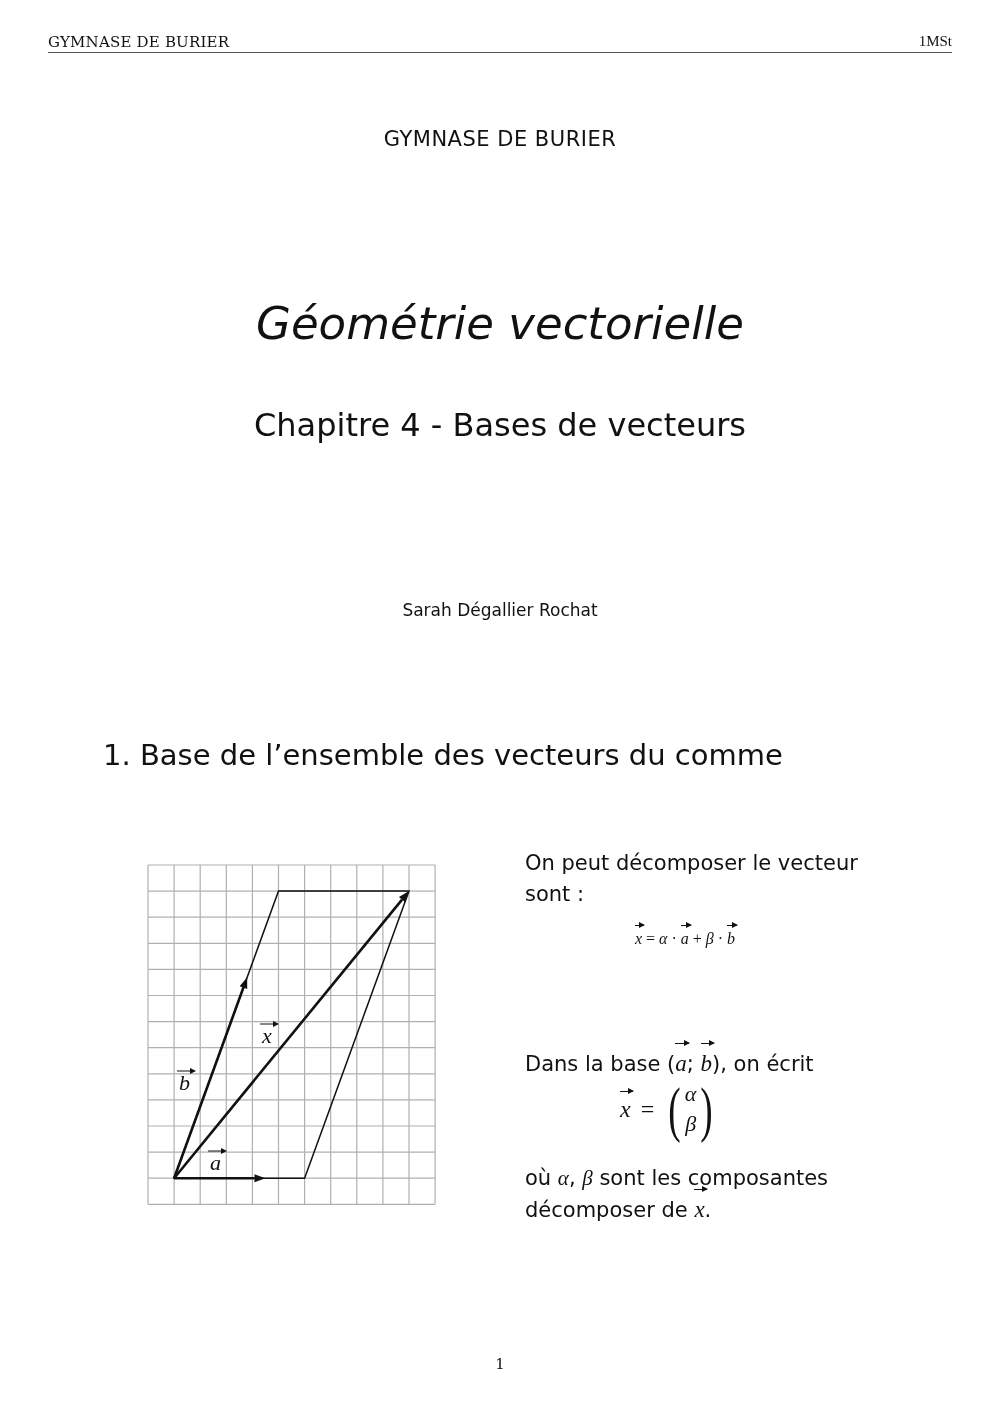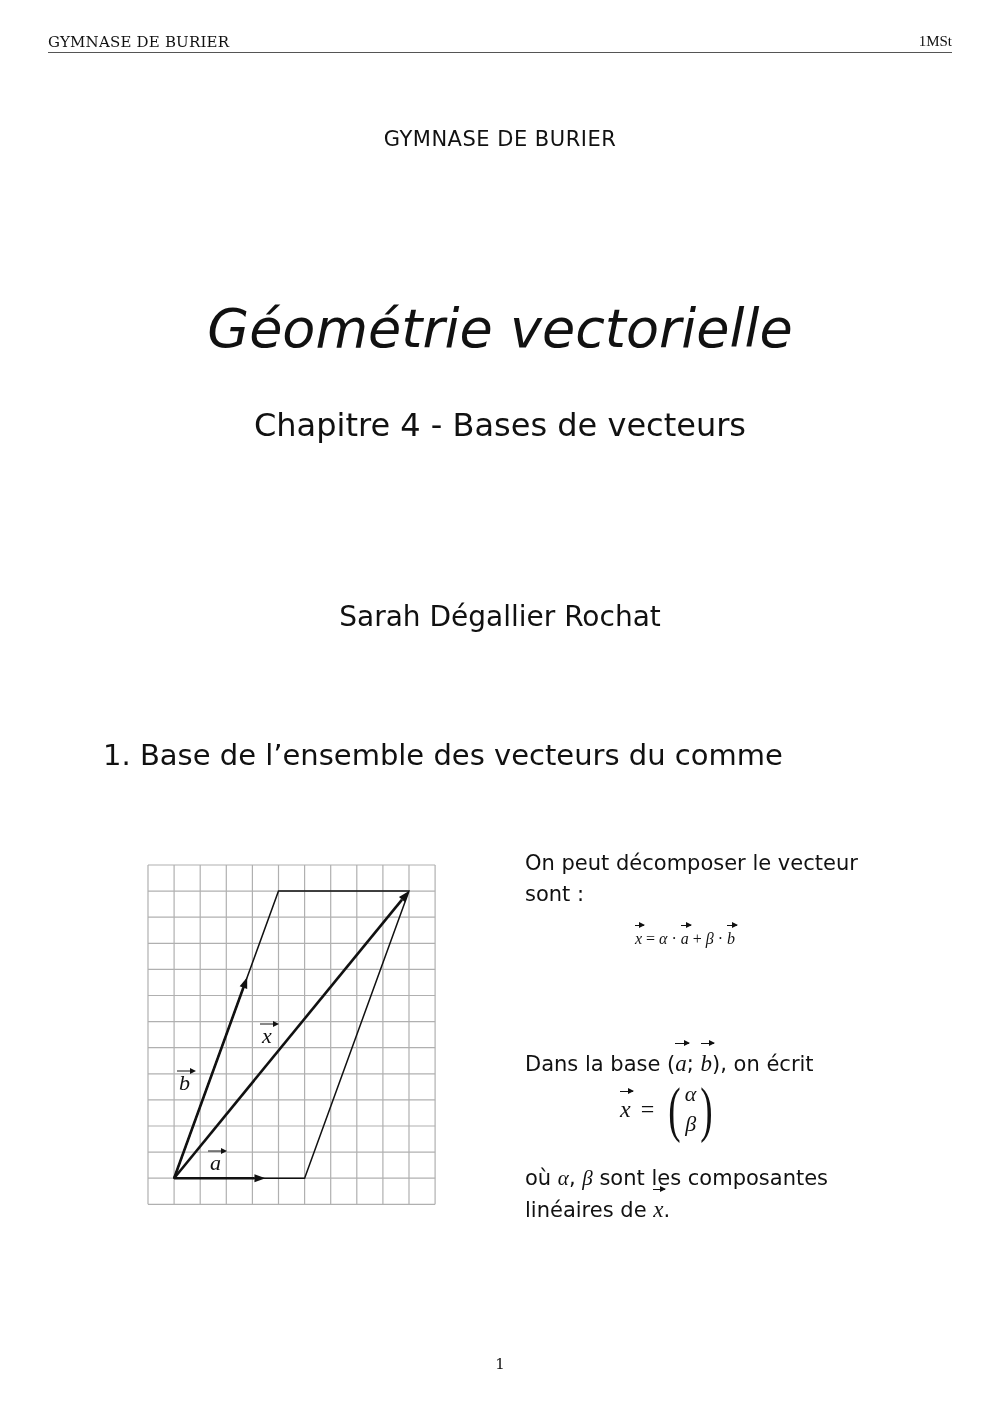--- a/index.html
+++ b/index.html
@@ -5,23 +5,23 @@
   html, body { margin: 0; padding: 0; background: #ffffff; }
   body { width: 1000px; height: 1415px; position: relative; overflow: hidden; color: #111; }
   .abs { position: absolute; }
   .serif { font-family: "DejaVu Serif", "Liberation Serif", serif; }
   .sans { font-family: "DejaVu Sans", "Liberation Sans", sans-serif; }
   #hdr-left { left: 48px; top: 33px; font-size: 15px; letter-spacing: 0.2px; }
   #hdr-right { right: 48px; top: 33px; font-size: 15px; font-family: Liberation Serif, serif; }
   #hdr-rule { left: 48px; top: 52px; width: 904px; height: 1px; background: #555; }
   .center { left: 0; width: 1000px; text-align: center; }
   #school { top: 127px; font-size: 21px; letter-spacing: 0.5px; }
-  #title { top: 297px; font-size: 54px; font-style: italic; }
+  #title { top: 297px; font-size: 45px; font-style: italic; }
   #subtitle { top: 406px; font-size: 32px; }
-  #author { top: 600px; font-size: 28px; }
+  #author { top: 600px; font-size: 17px; }
   #section { left: 103px; top: 738px; font-size: 29px; }
   .para { left: 525px; font-size: 21px; line-height: 31px; }
   .math { font-family: "Liberation Serif", "DejaVu Serif", serif; font-style: italic; }
   .vec { position: relative; display: inline-block; font-family: "Liberation Serif", serif; font-style: italic; }
   .vec::before { content: ""; position: absolute; left: 0; right: -2px; top: -5px; height: 1px; background: #111; }
   .vec::after { content: ""; position: absolute; right: -3px; top: -8px; border-left: 6px solid #111; border-top: 3.5px solid transparent; border-bottom: 3.5px solid transparent; }
   #eq1 { left: 525px; width: 320px; top: 930px; text-align: center; font-size: 16px; }
   #eq2 { left: 620px; top: 1078px; font-size: 24px; display: flex; align-items: center; }
   .pmat { display: inline-flex; align-items: center; margin-left: 10px; }
   .paren { font-family: "Liberation Serif", serif; font-size: 62px; font-weight: 100; line-height: 62px; transform: scaleX(0.6); }
@@ -133,18 +133,18 @@
 </div>
 
 <div class="abs para sans" style="top:1163px;">
   <div>
     <span>où</span>
     <span class="math">α</span><span>,</span>
     <span class="math">β</span>
     <span>sont les composantes</span>
   </div>
   <div>
-    <span>linéaires de</span>
+    <span>décomposer de</span>
     <span class="vec" style="font-size:23px">x</span><span>.</span>
   </div>
 </div>
 
 <div class="abs center serif" id="pagenum">1</div>
 
 </body></html>

